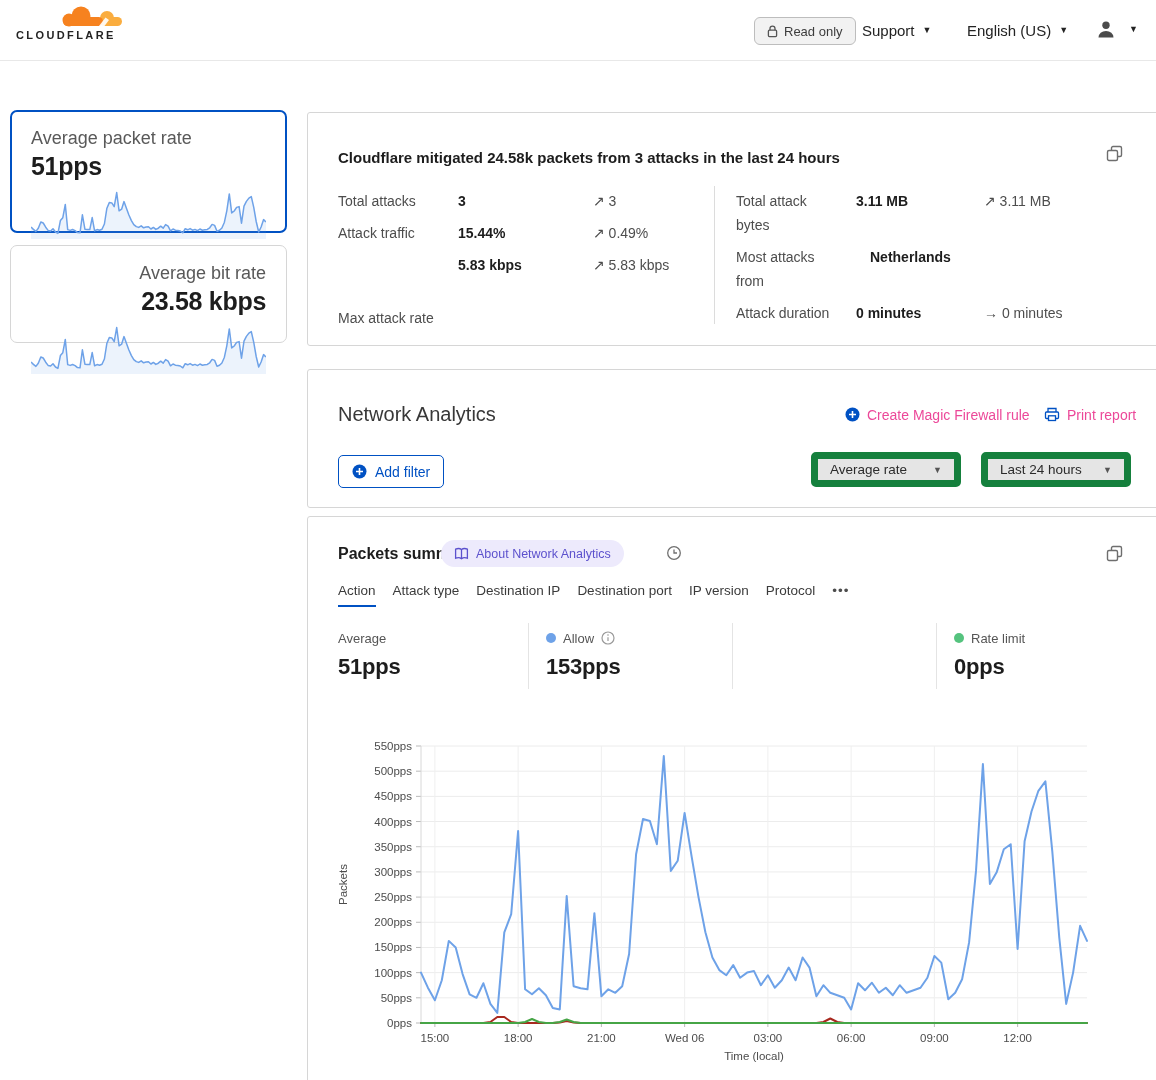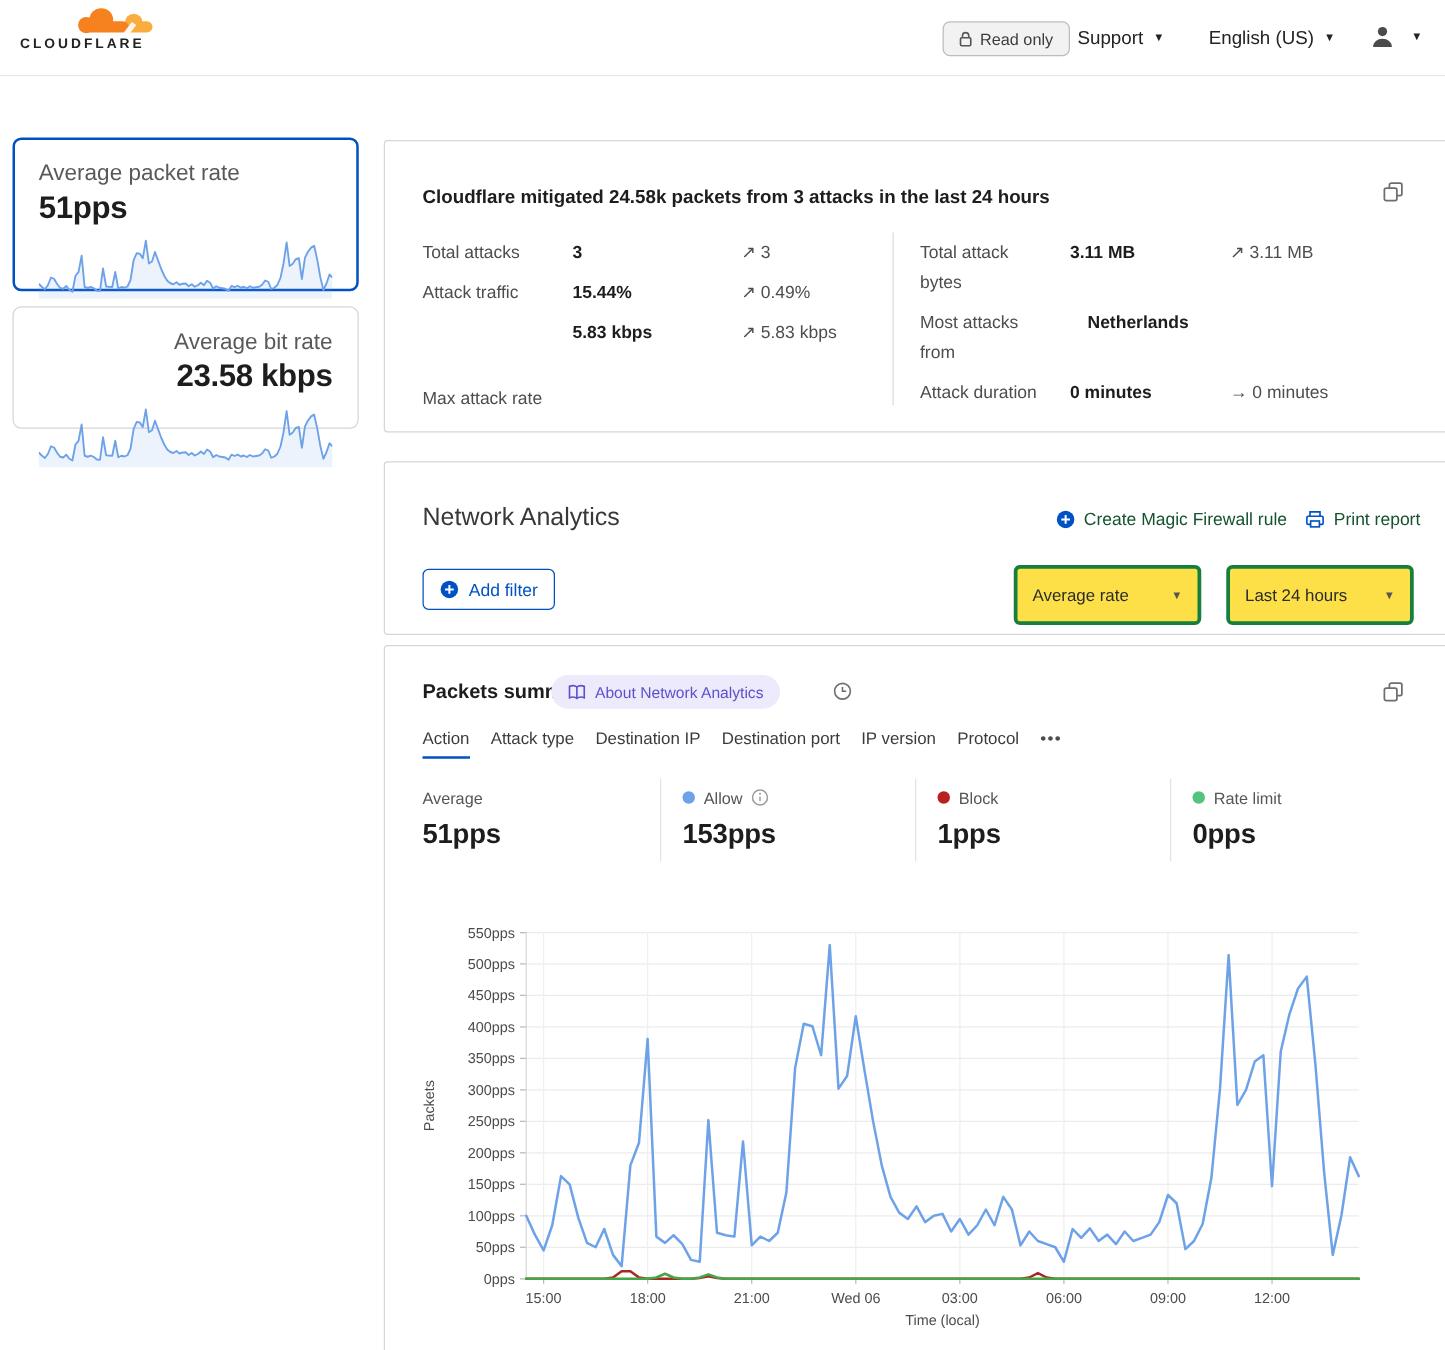--- a/index.html
+++ b/index.html
@@ -30,23 +30,23 @@
   .packets-card { top:516px; height:610px; }
 
   .summary-title { position:absolute; left:30px; top:36px; font-size:15px; font-weight:700; color:#1d1d1d; }
   .copy-icon { position:absolute; cursor:pointer; }
   .stat-label { position:absolute; font-size:14px; color:#4d4d4d; line-height:24px; }
   .stat-value { position:absolute; font-size:14px; font-weight:700; color:#1d1d1d; line-height:24px; }
   .stat-trend { position:absolute; font-size:14px; color:#4d4d4d; line-height:24px; }
   .v-divider { position:absolute; width:1px; background:#dcdcdc; }
 
   .na-title { position:absolute; left:30px; top:33px; font-size:20px; color:#383838; }
-  .na-link { position:absolute; top:37px; display:flex; align-items:center; gap:7px; font-size:14px; color:#14532d; cursor:pointer; }
+  .na-link { position:absolute; top:37px; display:flex; gap:7px; font-size:14px; color:#ec4899; cursor:pointer; }
   .add-filter-btn { position:absolute; left:30px; top:85px; height:33px; padding:0 13px; border:1px solid #0051c3; border-radius:5px; background:#fff; display:flex; align-items:center; gap:8px; font-size:14px; color:#0051c3; cursor:pointer; }
-  .select { position:absolute; top:82px; width:150px; height:48px; border:3px solid #15803d; border-radius:5px; background:#fde047; display:flex; align-items:center; padding:0 12px; font-size:13.5px; color:#2b2b2b; cursor:pointer; }
+  .select { position:absolute; top:82px; width:150px; height:35px; border:7px solid #15803d; border-radius:5px; background:#e5e5e5; display:flex; align-items:center; padding:0 12px; font-size:13.5px; color:#2b2b2b; cursor:pointer; }
   .select .sel-caret { margin-left:auto; font-size:9px; color:#555; }
 
   .pk-title { position:absolute; left:30px; top:28px; font-size:16px; font-weight:700; color:#1d1d1d; }
   .about-pill { position:absolute; left:133px; top:23px; height:27px; padding:0 13px; background:#edeafc; border-radius:14px; display:flex; align-items:center; gap:7px; font-size:12.5px; color:#5c51cd; cursor:pointer; }
   .clock-btn { position:absolute; left:358px; top:28px; cursor:pointer; }
 
   .tabs { position:absolute; left:30px; top:66px; display:flex; gap:17px; font-size:13.5px; color:#3b3b3b; }
   .tab { padding-bottom:7px; cursor:pointer; }
   .tab.active { border-bottom:2px solid #0051c3; }
   .tab-more { cursor:pointer; letter-spacing:1px; color:#4d4d4d; }
@@ -241,27 +241,20 @@
         <svg width="14" height="14" viewBox="0 0 14 14" fill="none" stroke="#9a9a9a" stroke-width="1.2">
           <circle cx="7" cy="7" r="6"></circle>
           <path d="M7 6.3 V10"></path>
           <circle cx="7" cy="4" r="0.8" fill="#9a9a9a" stroke="none"></circle>
         </svg>
       </div>
       <div class="pk-stat-value">153pps</div>
     </div>
     <div class="pk-divider" style="left:424px;"></div>
 
-    <div class="pk-stat" style="left:442px;">
-      <div class="pk-stat-head">
-        <span class="dot" style="background: rgb(185, 33, 33);"></span>
-        <span>Block</span>
-      </div>
-      <div class="pk-stat-value">1pps</div>
-    </div>
     <div class="pk-divider" style="left:628px;"></div>
 
     <div class="pk-stat" style="left:646px;">
       <div class="pk-stat-head">
         <span class="dot" style="background: rgb(85, 195, 126);"></span>
         <span>Rate limit</span>
       </div>
       <div class="pk-stat-value">0pps</div>
     </div>
 

